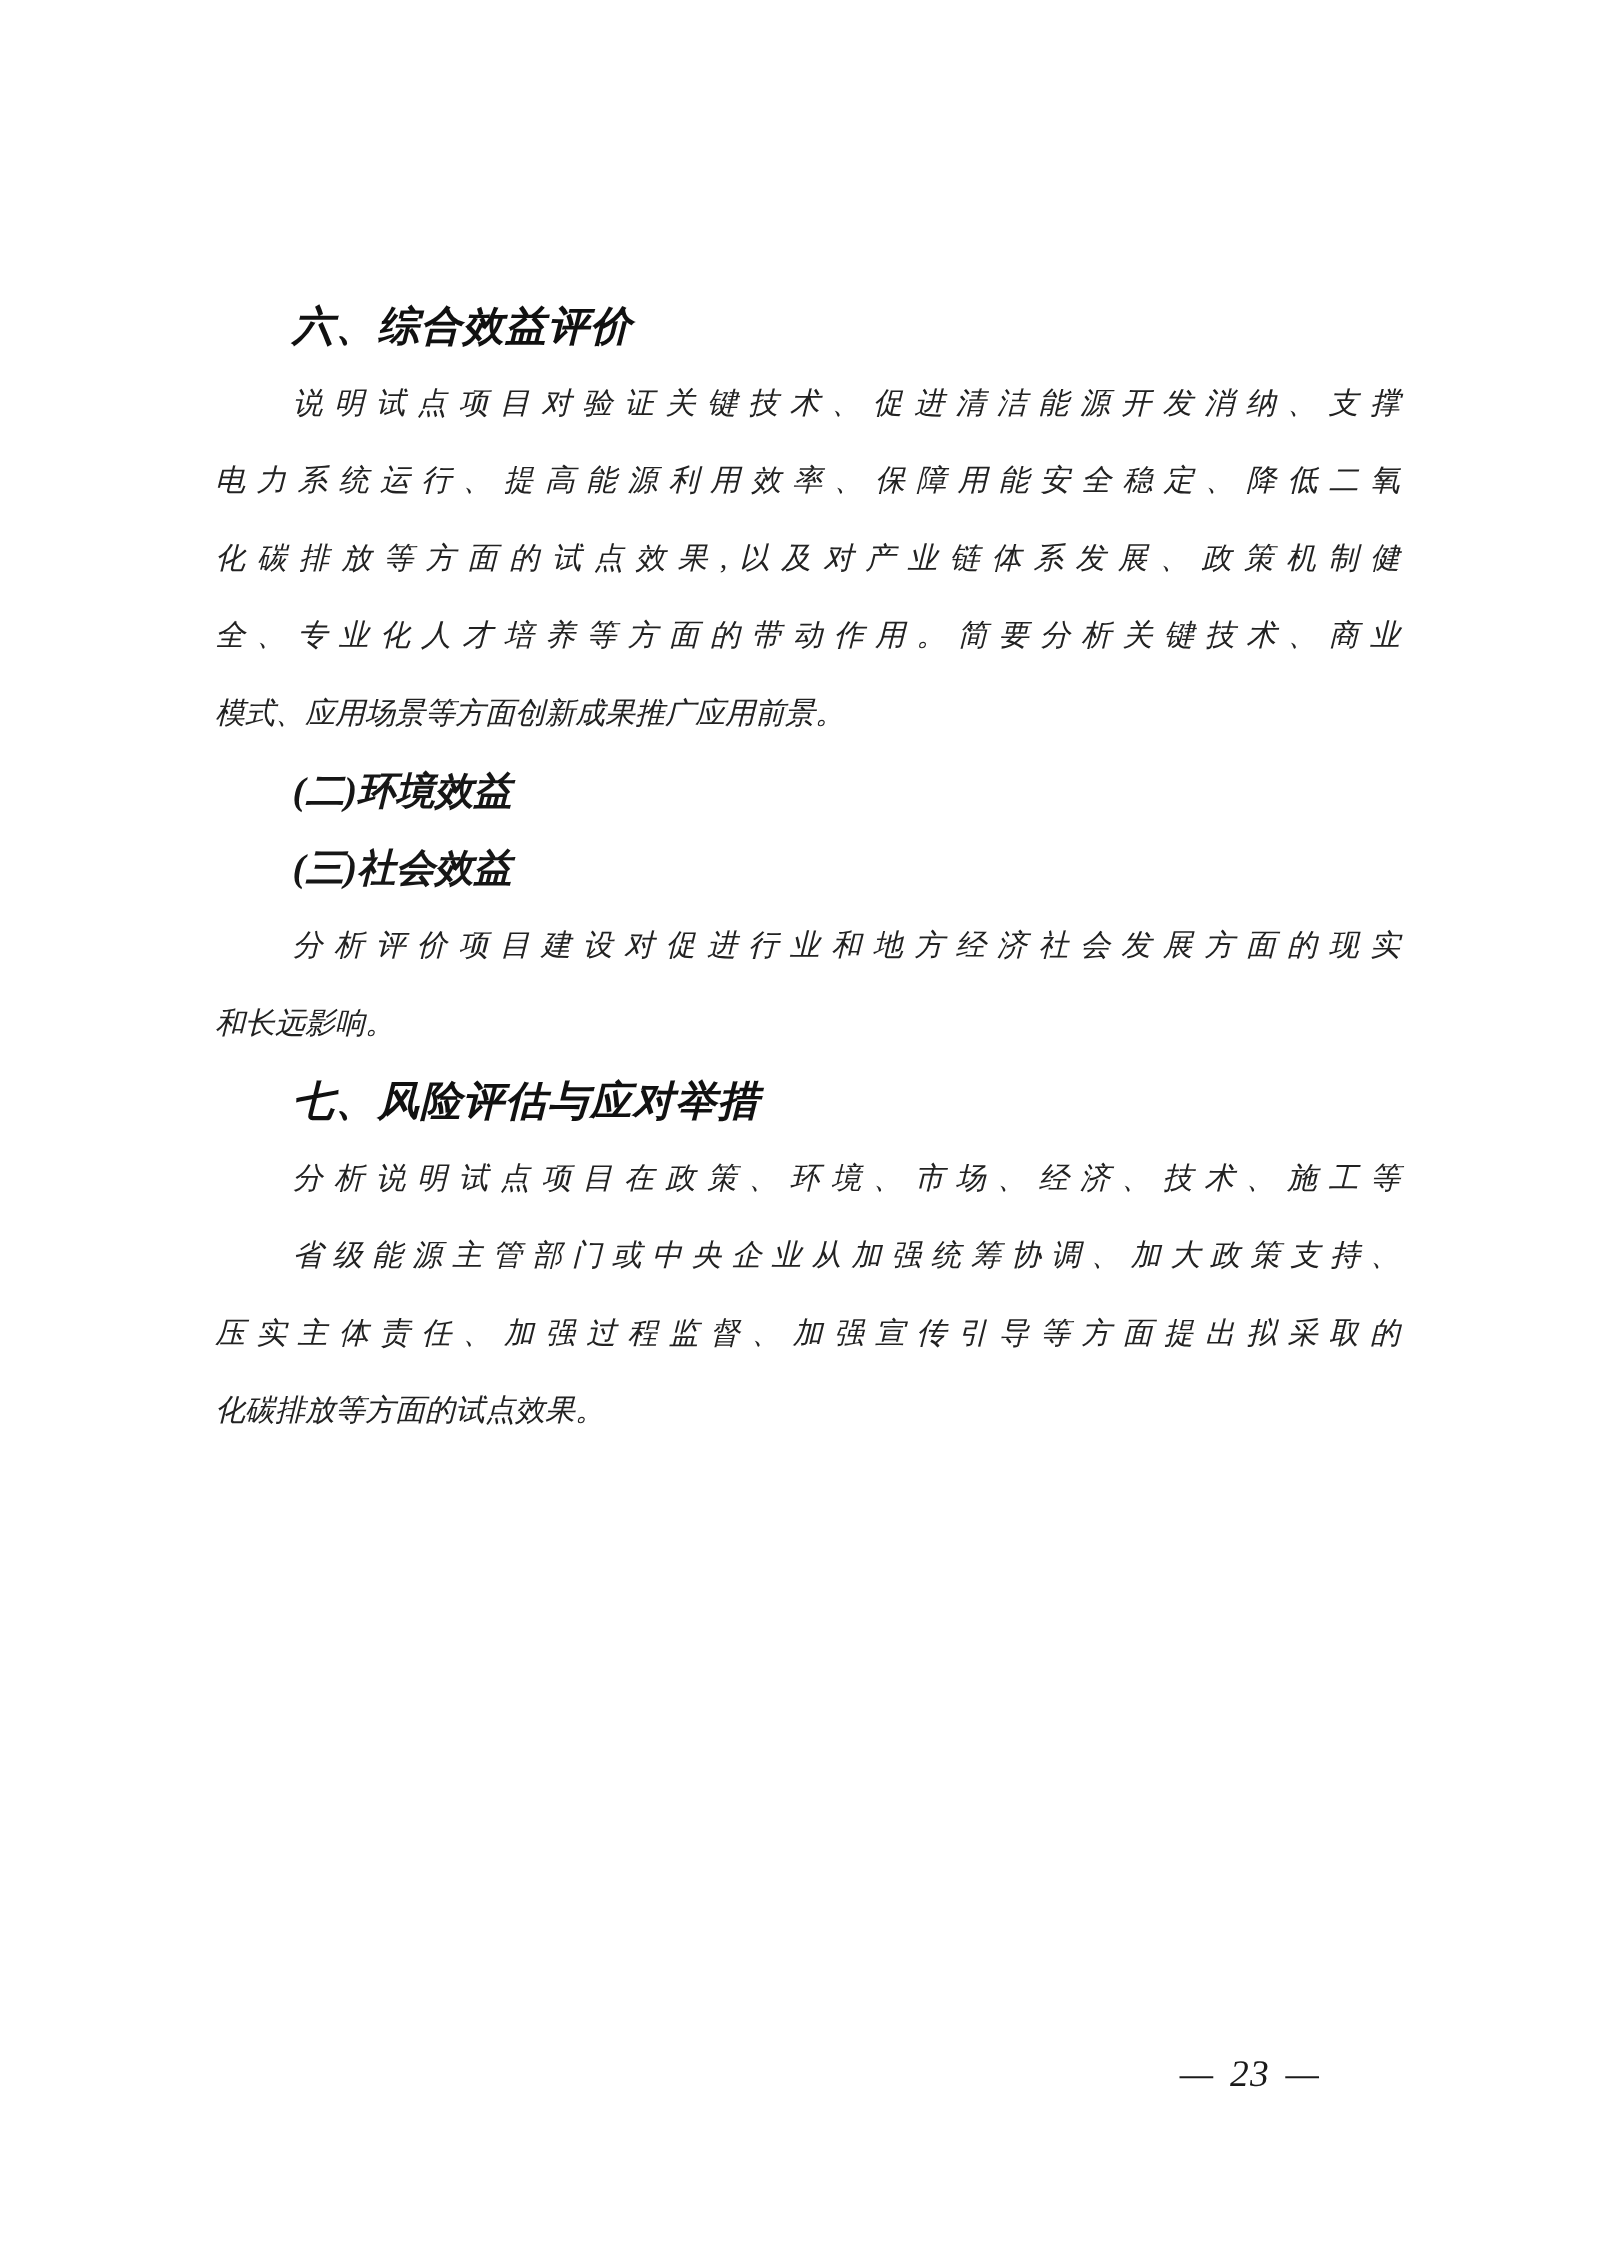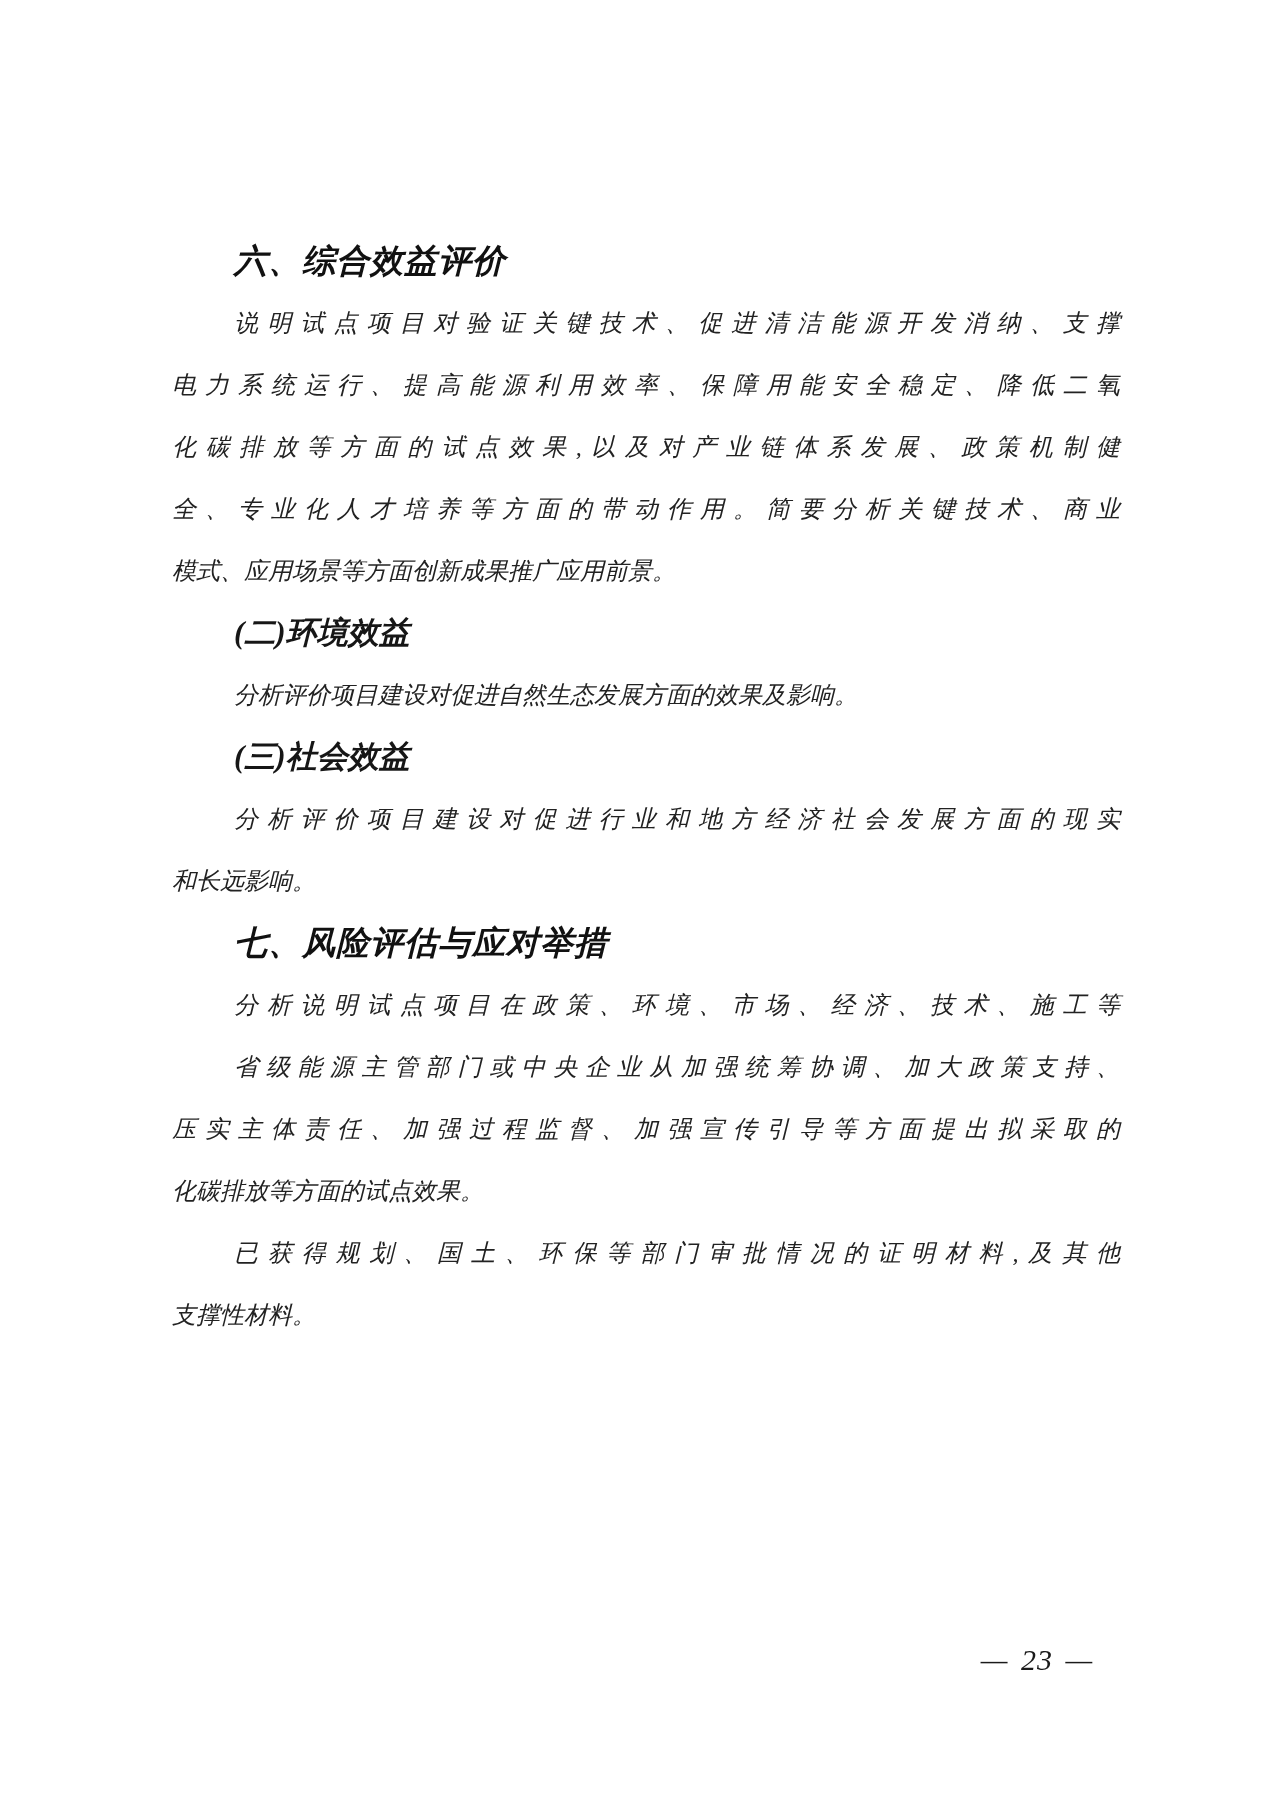--- a/index.html
+++ b/index.html
@@ -59,61 +59,53 @@
     left: 938px;
     width: 124px;
     height: 40px;
     line-height: 40px;
     font-size: 30px;
     color: #1a1a1a;
     letter-spacing: 1px;
     word-spacing: 4px;
     text-align: center;
     white-space: nowrap;
-    margin-left: 37px;
   }
 </style>
 </head>
 <body>
 
 <div class="page">
   <div class="doc">
     <div class="block heading1">
         <div class="line first">六、综合效益评价</div>
       </div>
     <div class="block paragraph">
         <div class="line first fill">说明试点项目对验证关键技术、促进清洁能源开发消纳、支撑</div>
         <div class="line fill">电力系统运行、提高能源利用效率、保障用能安全稳定、降低二氧</div>
         <div class="line fill">化碳排放等方面的试点效果,以及对产业链体系发展、政策机制健</div>
         <div class="line fill">全、专业化人才培养等方面的带动作用。简要分析关键技术、商业</div>
         <div class="line">模式、应用场景等方面创新成果推广应用前景。</div>
       </div>
     <div class="block heading2">
         <div class="line first">(二)环境效益</div>
       </div>
-    <div class="block paragraph">
-        <div class="line first">分析评价项目建设对促进自然生态发展方面的效果及影响。</div>
-      </div>
     <div class="block heading2">
         <div class="line first">(三)社会效益</div>
       </div>
     <div class="block paragraph">
         <div class="line first fill">分析评价项目建设对促进行业和地方经济社会发展方面的现实</div>
         <div class="line">和长远影响。</div>
       </div>
     <div class="block heading1">
         <div class="line first">七、风险评估与应对举措</div>
       </div>
     <div class="block paragraph">
         <div class="line first fill">分析说明试点项目在政策、环境、市场、经济、技术、施工等</div>
       </div>
     <div class="block paragraph">
         <div class="line first fill">省级能源主管部门或中央企业从加强统筹协调、加大政策支持、</div>
         <div class="line fill">压实主体责任、加强过程监督、加强宣传引导等方面提出拟采取的</div>
         <div class="line">化碳排放等方面的试点效果。</div>
       </div>
-    <div class="block paragraph">
-        <div class="line first fill">已获得规划、国土、环保等部门审批情况的证明材料,及其他</div>
-        <div class="line">支撑性材料。</div>
-      </div>
   </div>
   <div class="footer">— 23 —</div>
 </div>
 
 </body></html>

